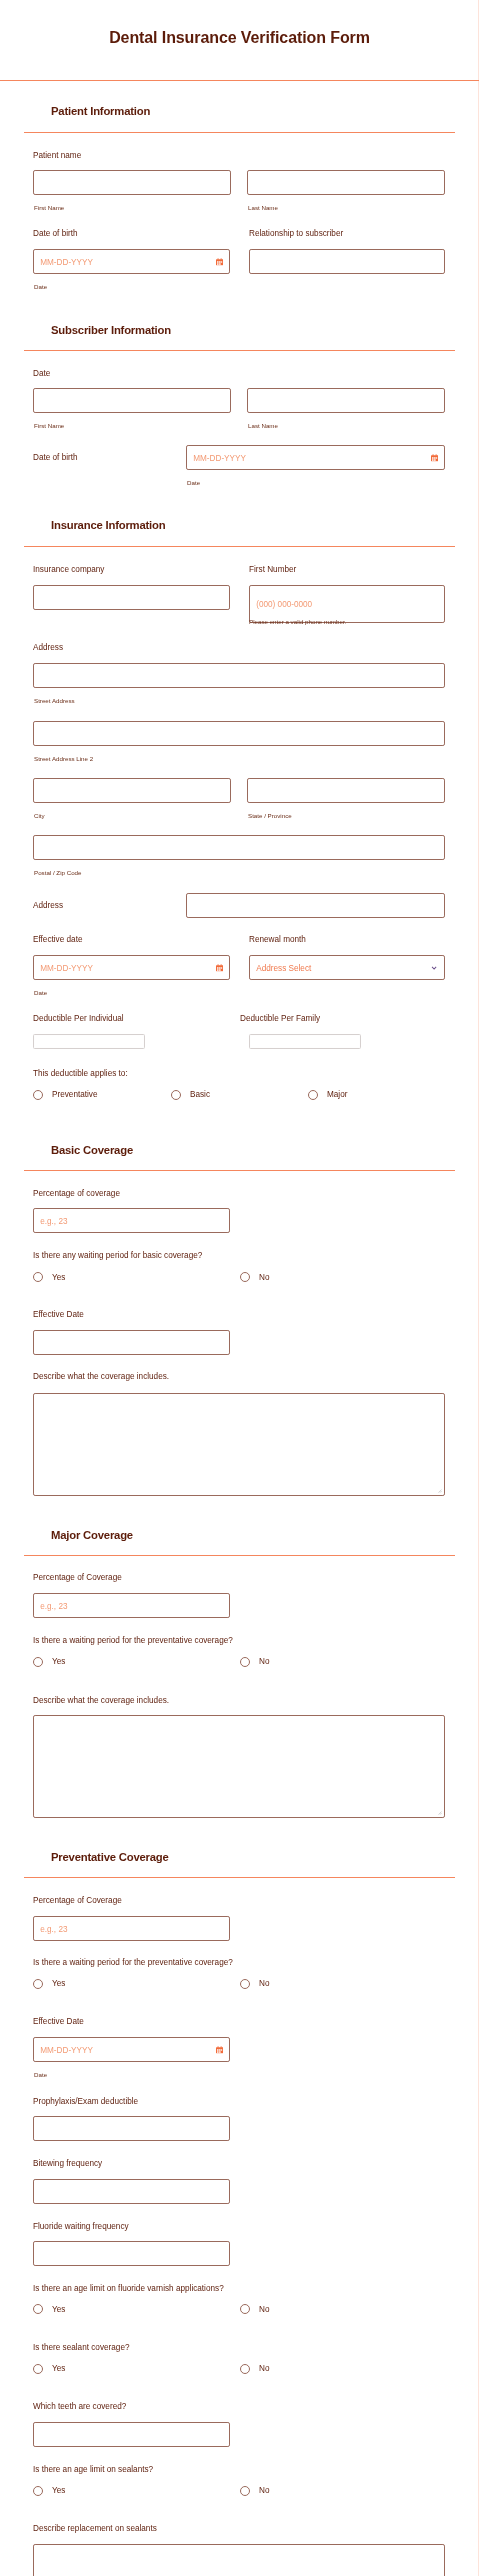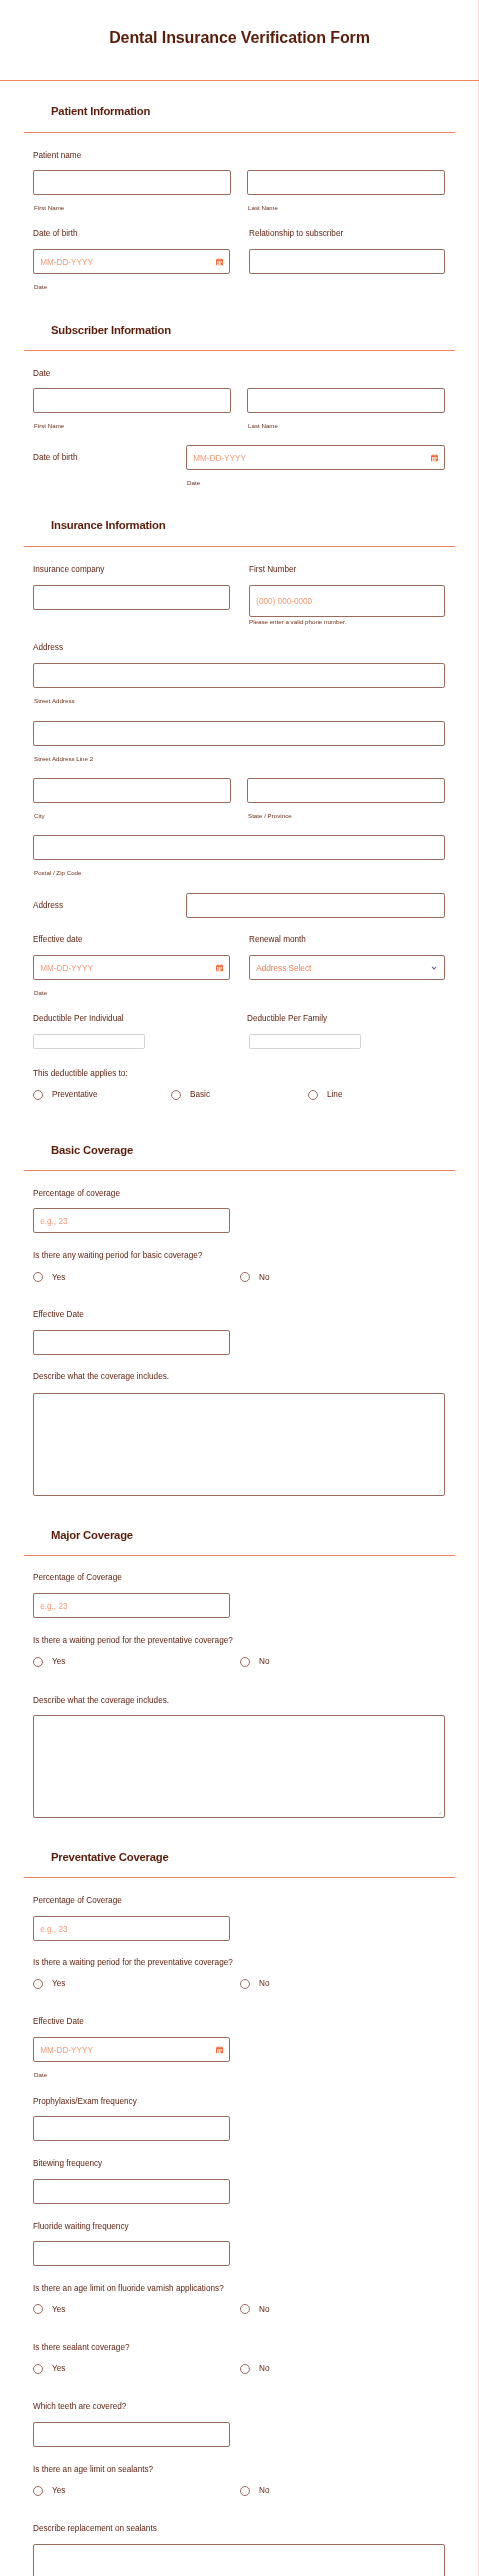--- a/index.html
+++ b/index.html
@@ -81,21 +81,21 @@
     </svg>
 </div>
 <div class="abs sub" style="left:187px;top:479px">Date</div>
 
 <div class="abs sec-title" style="top:519px">Insurance Information</div>
 <div class="abs sec-line" style="top:546px"></div>
 
 <div class="abs label" style="left:33px;top:565px">Insurance company</div>
 <div class="abs label" style="left:249px;top:565px">First Number</div>
 <div class="abs input" style="left:33px;top:585px;width:197px;height:25px"></div>
-<div class="abs input" style="left:249px;top:585px;width:196px;height:32px">
+<div class="abs input" style="left:249px;top:585px;width:196px;height:38px">
   <span class="ph">(000) 000-0000</span>
 </div>
 <div class="abs sub" style="left:249px;top:618px">Please enter a valid phone number.</div>
 
 <div class="abs label" style="left:33px;top:643px">Address</div>
 <div class="abs input" style="left:33px;top:663px;width:412px;height:25px"></div>
 <div class="abs sub" style="left:34px;top:697px">Street Address</div>
 <div class="abs input" style="left:33px;top:721px;width:412px;height:25px"></div>
 <div class="abs sub" style="left:34px;top:755px">Street Address Line 2</div>
 <div class="abs input" style="left:33px;top:778px;width:198px;height:25px"></div>
@@ -125,31 +125,31 @@
 </div>
 <div class="abs input" style="left:249px;top:955px;width:196px;height:25px">
   <span class="ph" style="color:#f0794d">Address Select</span>
   <svg class="chev" viewBox="0 0 12 8">
       <path d="M2 2 L6 6 L10 2" stroke="#6b4e8a" stroke-width="2" fill="none"></path>
     </svg>
 </div>
 <div class="abs sub" style="left:34px;top:989px">Date</div>
 
 <div class="abs label" style="left:33px;top:1014px">Deductible Per Individual</div>
-<div class="abs label" style="left:247px;top:1014px">Deductible Per Family</div>
+<div class="abs label" style="left:240px;top:1014px">Deductible Per Family</div>
 <div class="abs input-gray" style="left:33px;top:1034px;width:112px;height:15px"></div>
 <div class="abs input-gray" style="left:249px;top:1034px;width:112px;height:15px"></div>
 
 <div class="abs label" style="left:33px;top:1069px">This deductible applies to:</div>
 <div class="abs radio" style="left:33px;top:1090px"></div>
 <div class="abs radio-label" style="left:52px;top:1090px">Preventative</div>
 <div class="abs radio" style="left:171px;top:1090px"></div>
 <div class="abs radio-label" style="left:190px;top:1090px">Basic</div>
 <div class="abs radio" style="left:308px;top:1090px"></div>
-<div class="abs radio-label" style="left:327px;top:1090px">Line</div>
+<div class="abs radio-label" style="left:327px;top:1090px">Major</div>
 
 <div class="abs sec-title" style="top:1144px">Basic Coverage</div>
 <div class="abs sec-line" style="top:1170px"></div>
 
 <div class="abs label" style="left:33px;top:1189px">Percentage of coverage</div>
 <div class="abs input" style="left:33px;top:1208px;width:197px;height:25px">
   <span class="ph">e.g., 23</span>
 </div>
 <div class="abs label" style="left:33px;top:1251px">Is there any waiting period for basic coverage?</div>
 <div class="abs radio" style="left:33px;top:1272px"></div>
@@ -209,21 +209,21 @@
       <rect x="9" y="0" width="2" height="3" fill="#f26b3a"></rect>
       <rect x="2" y="6" width="3" height="3" fill="#fff"></rect>
       <rect x="6" y="6" width="3" height="3" fill="#fff"></rect>
       <rect x="10" y="6" width="2" height="3" fill="#fff"></rect>
       <rect x="2" y="10" width="3" height="3" fill="#fff"></rect>
       <rect x="6" y="10" width="3" height="3" fill="#fff"></rect>
     </svg>
 </div>
 <div class="abs sub" style="left:34px;top:2071px">Date</div>
 
-<div class="abs label" style="left:33px;top:2097px">Prophylaxis/Exam frequency</div>
+<div class="abs label" style="left:33px;top:2097px">Prophylaxis/Exam deductible</div>
 <div class="abs input" style="left:33px;top:2116px;width:197px;height:25px"></div>
 
 <div class="abs label" style="left:33px;top:2159px">Bitewing frequency</div>
 <div class="abs input" style="left:33px;top:2179px;width:197px;height:25px"></div>
 
 <div class="abs label" style="left:33px;top:2222px">Fluoride waiting frequency</div>
 <div class="abs input" style="left:33px;top:2241px;width:197px;height:25px"></div>
 
 <div class="abs label" style="left:33px;top:2284px">Is there an age limit on fluoride varnish applications?</div>
 <div class="abs radio" style="left:33px;top:2304px"></div>

